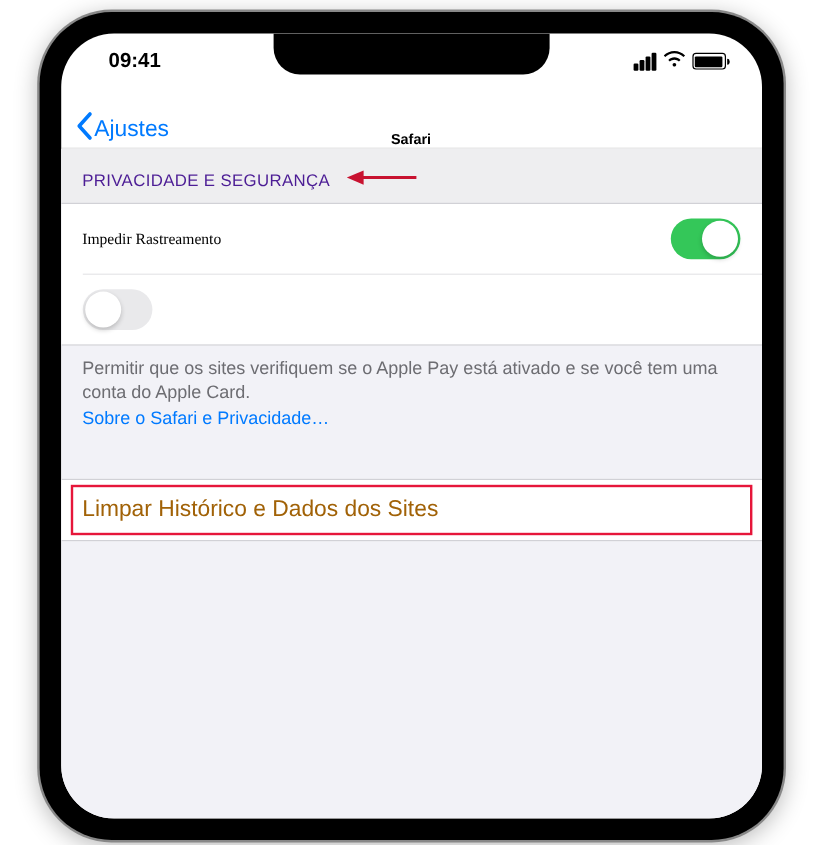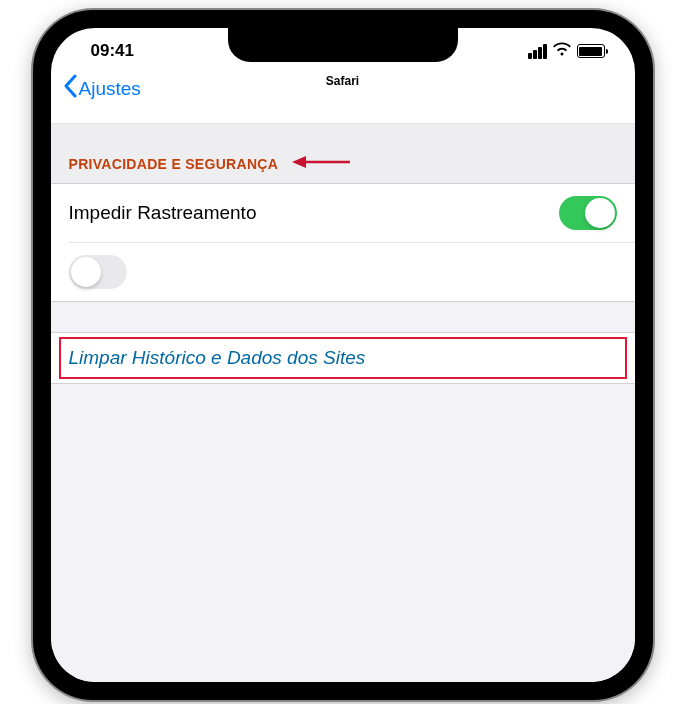--- a/index.html
+++ b/index.html
@@ -90,21 +90,21 @@
     }
     .battery-fill {
       width: 100%;
       height: 100%;
       background: #000;
       border-radius: 1px;
     }
     .nav-bar {
       height: 50px;
       display: flex;
-      align-items: flex-start;
+      align-items: flex-end;
       padding: 0 12px;
       position: relative;
       border-bottom: 0.5px solid rgba(0,0,0,0.1);
     }
     .back-btn {
       display: flex;
       align-items: center;
       color: #007aff;
       font-size: 19px;
       gap: 2px;
@@ -118,40 +118,40 @@
       font-size: 12px;
       font-weight: 600;
     }
     .content {
       background: #f2f2f7;
       height: calc(100% - 96px);
       overflow: hidden;
     }
     .section-header {
       background: #eeeef0;
-      padding: 28px 18px 8px;
+      padding: 14px 18px 8px;
       font-size: 14px;
-      color: #c2410c;
+      color: #4c1d95;
       letter-spacing: 0.3px;
       display: flex;
       align-items: center;
       gap: 14px;
       border-bottom: 0.5px solid #d1d1d6;
-      font-weight: bold;
     }
     .arrow-annotation svg { width: 60px; height: 20px; }
     .settings-list { background: #fff; }
     .setting-row {
       display: flex;
       align-items: center;
       justify-content: space-between;
       padding: 12px 18px;
       min-height: 52px;
-      font-size: 19px;
+      font-size: 13px;
       color: #000;
+      font-family: Liberation Serif, serif;
     }
     .setting-row + .setting-row { border-top: 0.5px solid #e5e5e8; margin-left: 18px; padding-left: 0; padding-right: 18px; }
     .setting-row + .setting-row .row-content { flex: 1; display: flex; justify-content: space-between; align-items: center; }
     .settings-list { border-bottom: 0.5px solid #d1d1d6; }
     .toggle {
       width: 58px;
       height: 34px;
       border-radius: 17px;
       position: relative;
       cursor: pointer;
@@ -183,24 +183,23 @@
     }
     .action-section {
       margin-top: 30px;
       background: #fff;
       border-top: 0.5px solid #d1d1d6;
       border-bottom: 0.5px solid #d1d1d6;
     }
     .action-row {
       padding: 14px 18px;
       font-size: 19px;
-      color: #0369a1;
-      cursor: pointer;
-      position: relative;
-      font-style: italic;
+      color: #a16207;
+      cursor: pointer;
+      position: relative;
     }
     .highlight-box {
       position: absolute;
       border: 2.5px solid #e6163a;
       left: 8px;
       right: 8px;
       top: 4px;
       bottom: 4px;
       pointer-events: none;
     }
@@ -264,20 +263,24 @@
         </div>
         <div class="setting-row">
           <div class="row-content">
             <div class="toggle off">
                 <div class="toggle-knob"></div>
               </div>
           </div>
         </div>
       </div>
 
+      <div class="footer-text">
+        <span>Permitir que os sites verifiquem se o Apple Pay está ativado e se você tem uma conta do Apple Card.</span><br>
+        <span class="footer-link">Sobre o Safari e Privacidade…</span>
+      </div>
 
       <div class="action-section">
         <div class="action-row">
           <span>Limpar Histórico e Dados dos Sites</span>
           <div class="highlight-box"></div>
         </div>
       </div>
 
     </div>
   </div>

